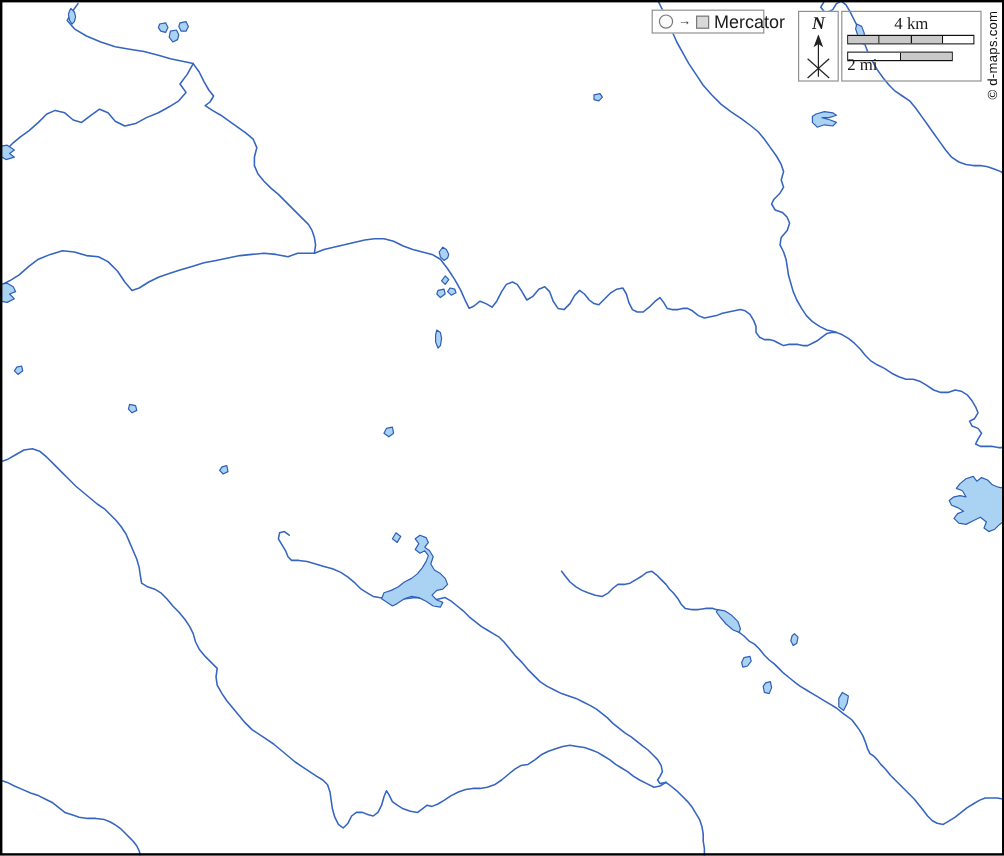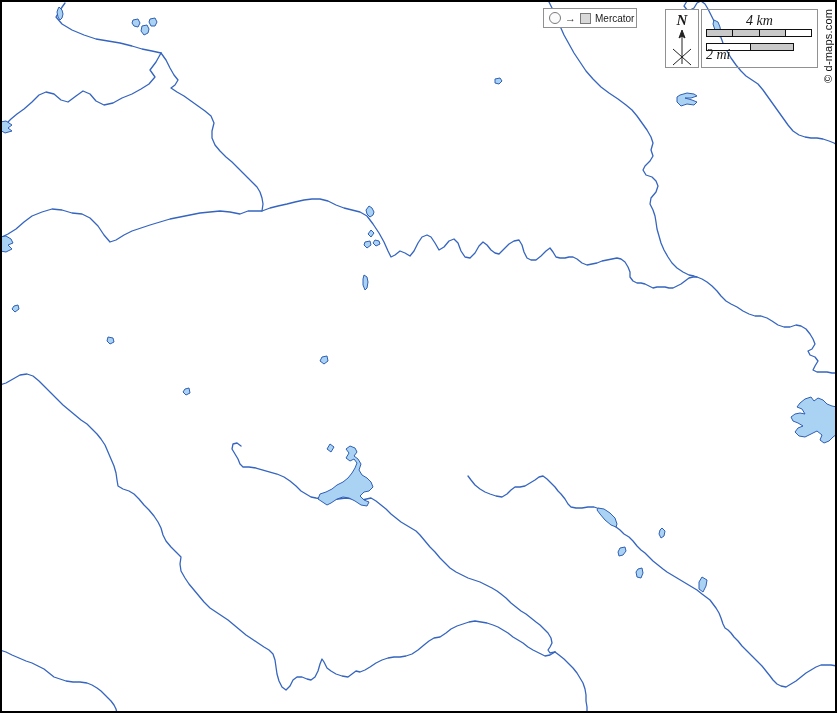--- a/index.html
+++ b/index.html
@@ -23,34 +23,34 @@
   .legend-box{
     left:543px;top:8px;width:94px;height:20px;background:#fff;
     display:flex;align-items:center;gap:4px;padding:0 5px;
   }
   .circle-ic{width:10px;height:10px;border-radius:50%;
     border:1.5px solid var(--icongray,#7a7a7a);background:#fbfbfb;flex:none;}
   .square-ic{width:9px;height:9px;
     border:1.5px solid var(--icongray,#7a7a7a);
     background:var(--squarefill,#d9d9d9);flex:none;}
   .arrow-ic{font-size:11px;color:#333;line-height:1;flex:none;}
-  .legend-label{font-size:10px;color:var(--textc,#1a1a1a);white-space:nowrap;}
+  .legend-label{font-size:15px;color:var(--textc,#1a1a1a);white-space:nowrap;}
   .north-box{
     left:665px;top:9px;width:34px;height:59px;background:#fff;
     text-align:center;
   }
   .north-label{
     font-family:"Liberation Serif",serif;font-style:italic;font-weight:bold;
     font-size:15px;line-height:1;margin-top:3px;color:var(--textc,#1a1a1a);
   }
   .north-arrow{display:block;margin:1px auto 0;}
   .north-arrow line,.north-arrow path{stroke:#222;stroke-width:1;fill:none;}
   .north-arrow .head{fill:#222;}
   .scale-box{
-    left:701px;top:9px;width:117px;height:59px;background:transparent;font-style:italic;
+    left:701px;top:9px;width:117px;height:59px;background:transparent;
   }
   .scale-km-label,.scale-mi-label{
     font-family:"Liberation Serif",serif;font-size:14px;line-height:1;
     color:var(--textc,#1a1a1a);position:absolute;
   }
   .scale-km-label{top:4px;left:0;width:100%;text-align:center;}
   .scale-mi-label{top:38px;left:4px;width:86px;text-align:left;}
   .bar{
     position:absolute;border:1px solid #111;display:flex;
     box-sizing:border-box;background:#fff;

